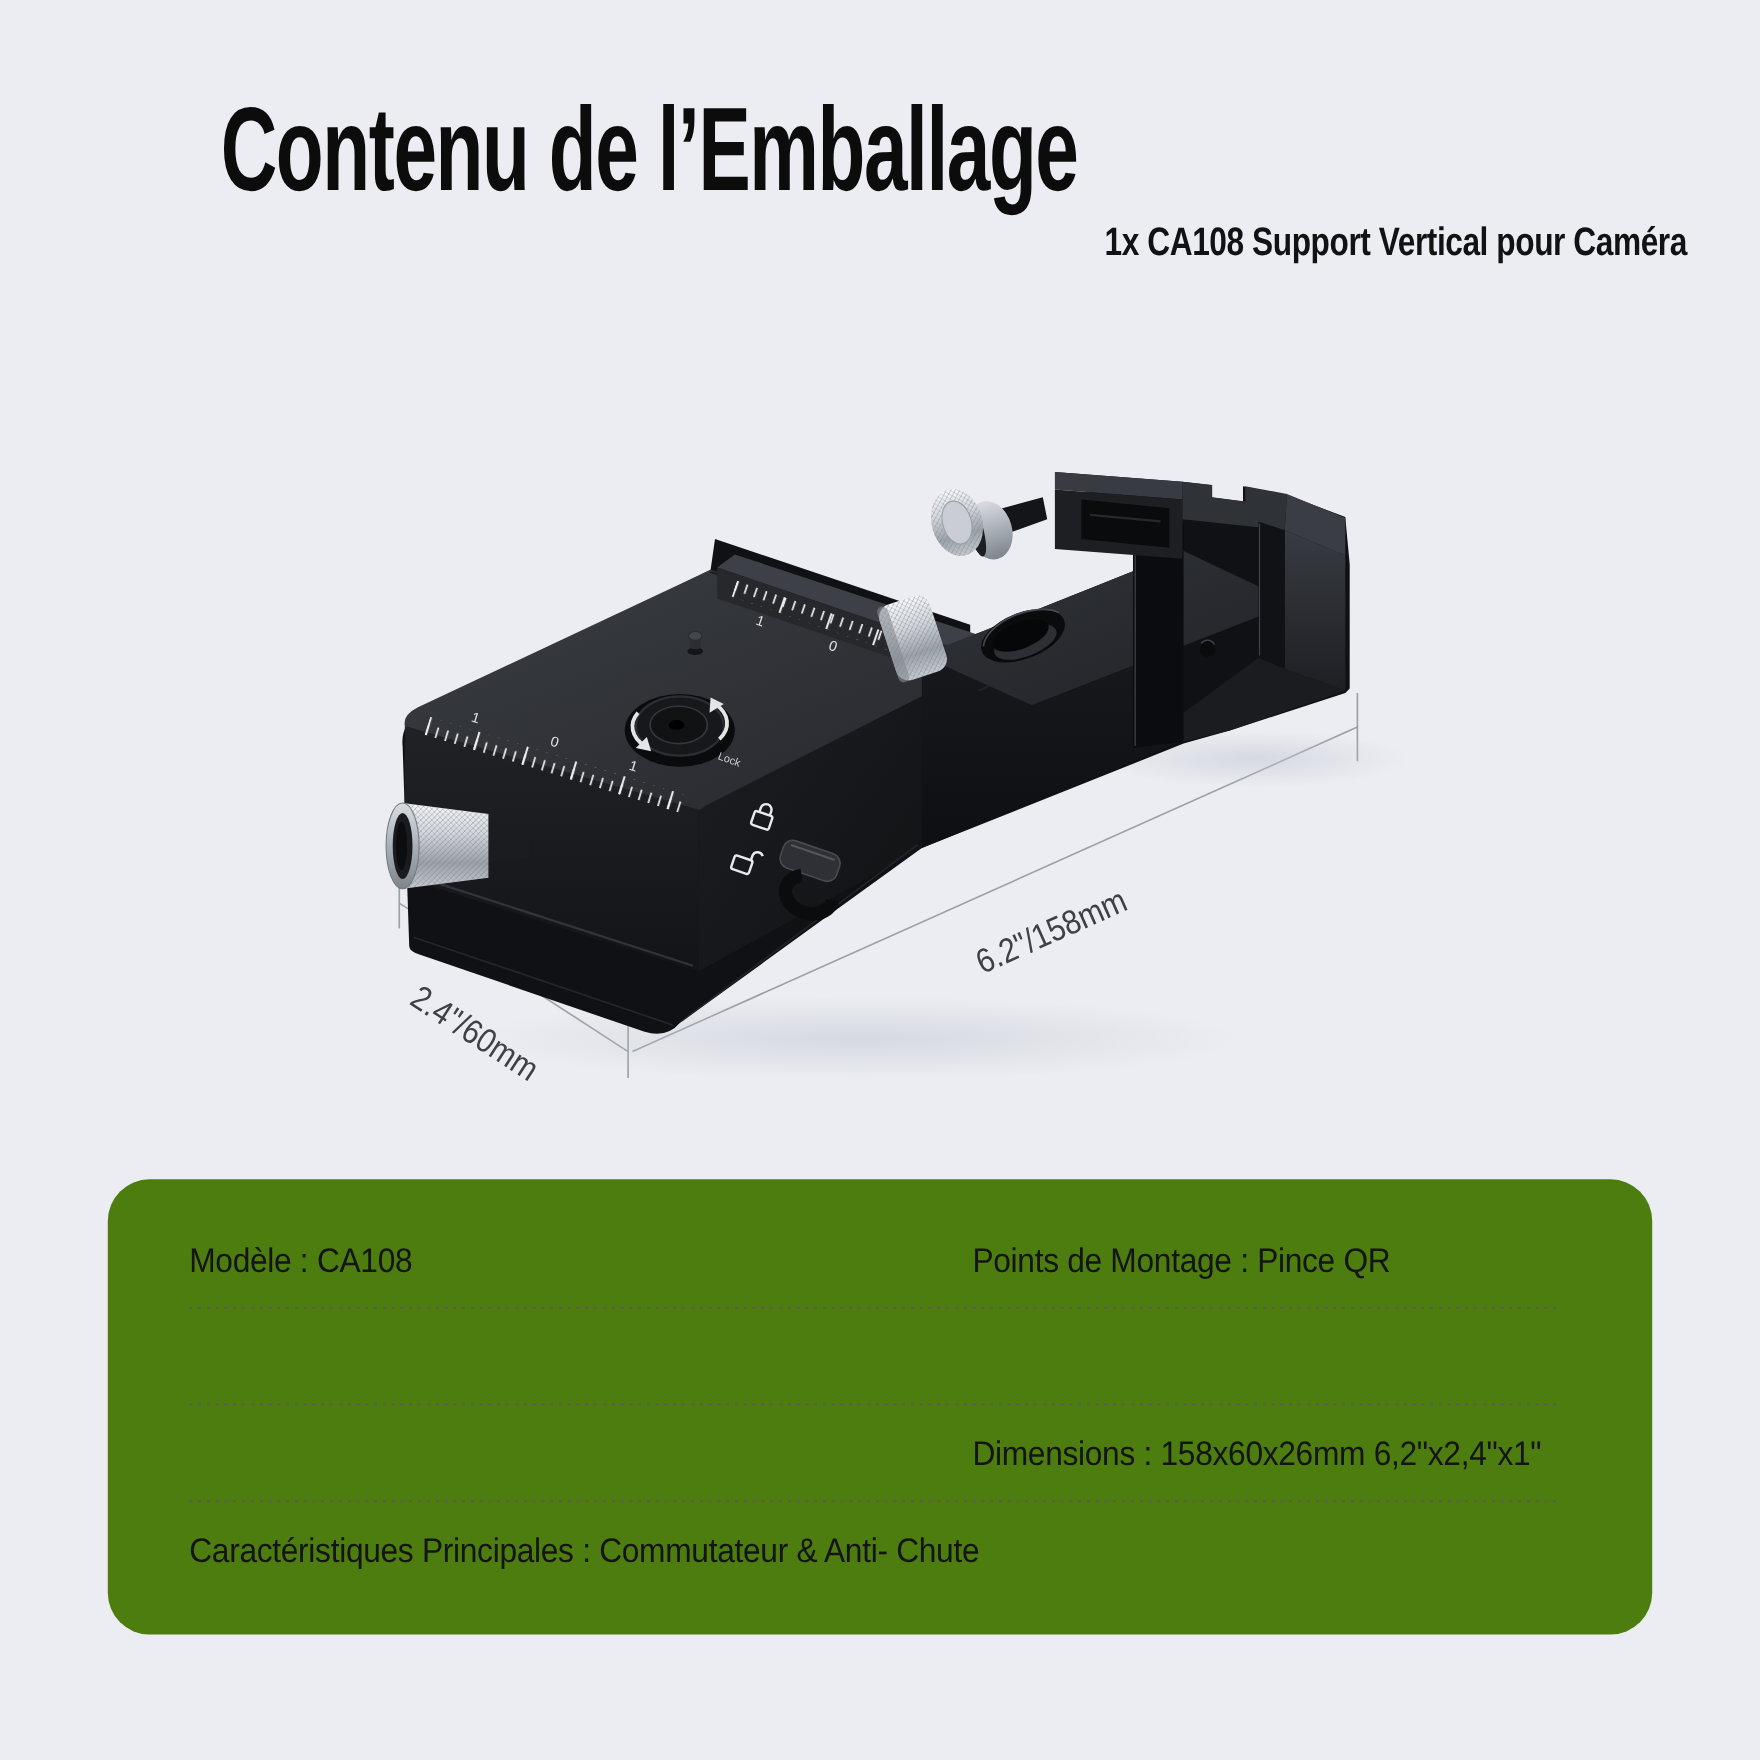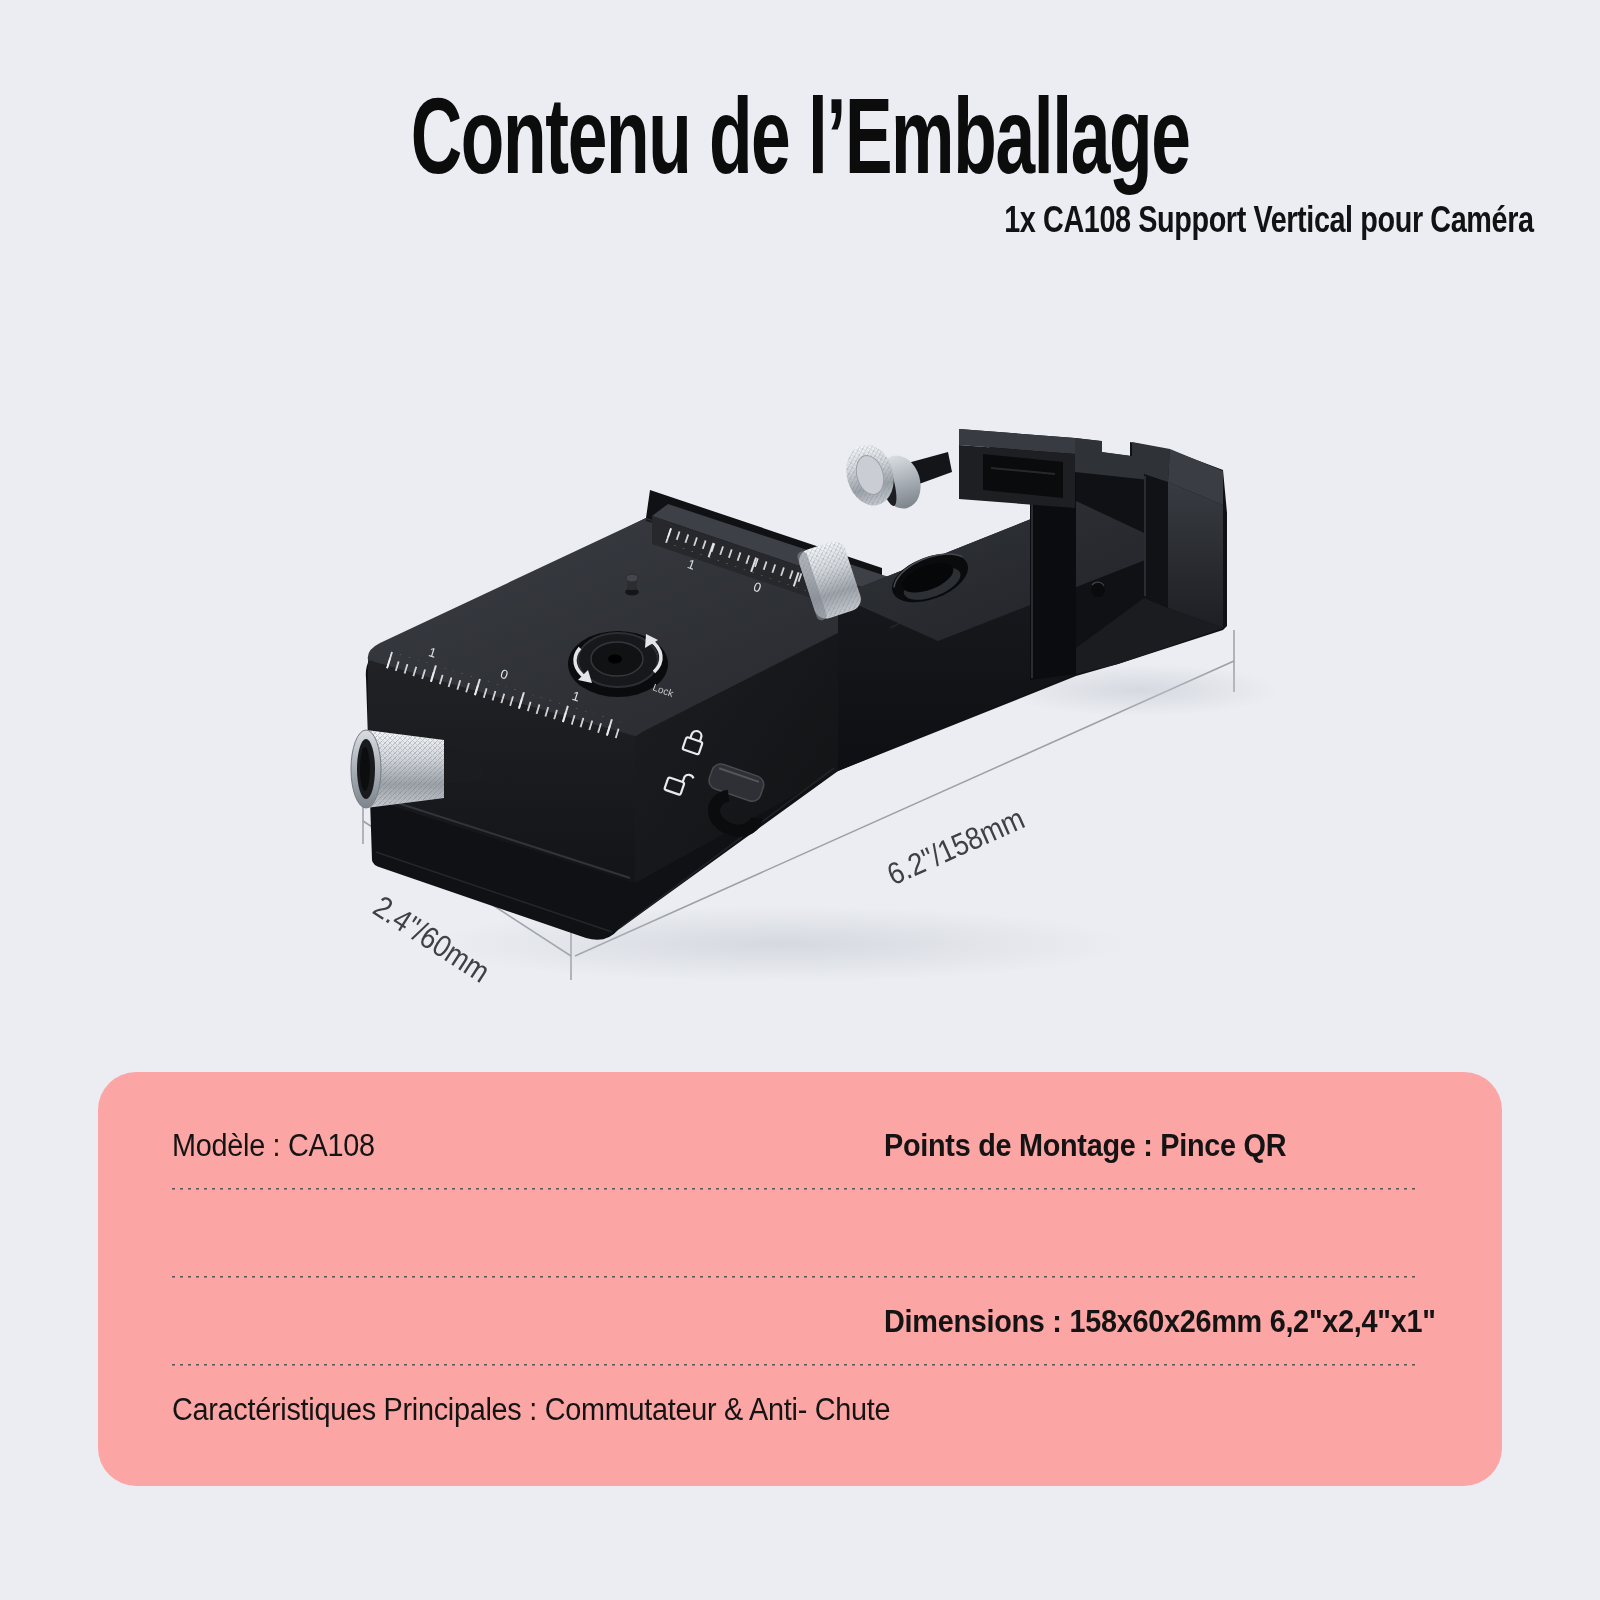--- a/index.html
+++ b/index.html
@@ -4,51 +4,51 @@
 <style>
   html,body{margin:0;padding:0;}
   body{
     width:1600px;height:1600px;position:relative;overflow:hidden;
     background:#ebedf2;
     font-family:"Liberation Sans", sans-serif;
     color:#141414;
   }
   .page-title{
     position:absolute;left:0;top:84px;width:1600px;height:104px;
-    text-align:center;white-space:nowrap;
+    white-space:nowrap;
   }
   .page-title .inner{
     display:inline-block;
     font-size:108px;font-weight:bold;letter-spacing:-2px;color:#0c0c0d;
     transform:scaleX(.66);transform-origin:center;
     line-height:104px;
   }
   .page-subtitle{
     position:absolute;left:0;top:196px;width:1600px;height:48px;
     text-align:right;white-space:nowrap;
   }
   .page-subtitle .inner{
     display:inline-block;
     font-size:36px;font-weight:bold;letter-spacing:-.5px;color:#111214;
     transform:scaleX(.8);transform-origin:center;line-height:48px;
   }
   .figure{position:absolute;left:330px;top:378px;width:1090px;height:700px;}
   .spec-card{
     position:absolute;left:98px;top:1072px;width:1404px;height:414px;
-    background:#fca5a5;border-radius:38px;
+    background:#4d7c0f;border-radius:38px;
     padding-top:30px;box-sizing:border-box;
   }
   .spec-row{position:relative;height:88px;}
   .spec-row .cell-left{
     position:absolute;left:74px;top:0;height:88px;line-height:88px;white-space:nowrap;
     font-size:31px;letter-spacing:-.3px;
   }
   .spec-row .cell-right{
     position:absolute;left:786px;top:0;height:88px;line-height:88px;white-space:nowrap;
-    font-size:31px;letter-spacing:-.3px;font-weight:bold;
+    font-size:31px;letter-spacing:-.3px;
   }
   .spec-row.row-4 .cell-right{left:951px;}
   .spec-row .cond{
     display:inline-block;transform:scaleX(.93);transform-origin:left center;
   }
   .divider{
     position:absolute;left:74px;right:82px;bottom:0;height:2px;
     background-image:repeating-linear-gradient(90deg,#5a5a5a 0 3px,transparent 3px 8px);
     background-size:auto 1.6px;background-repeat:repeat-x;background-position:0 bottom;
   }

